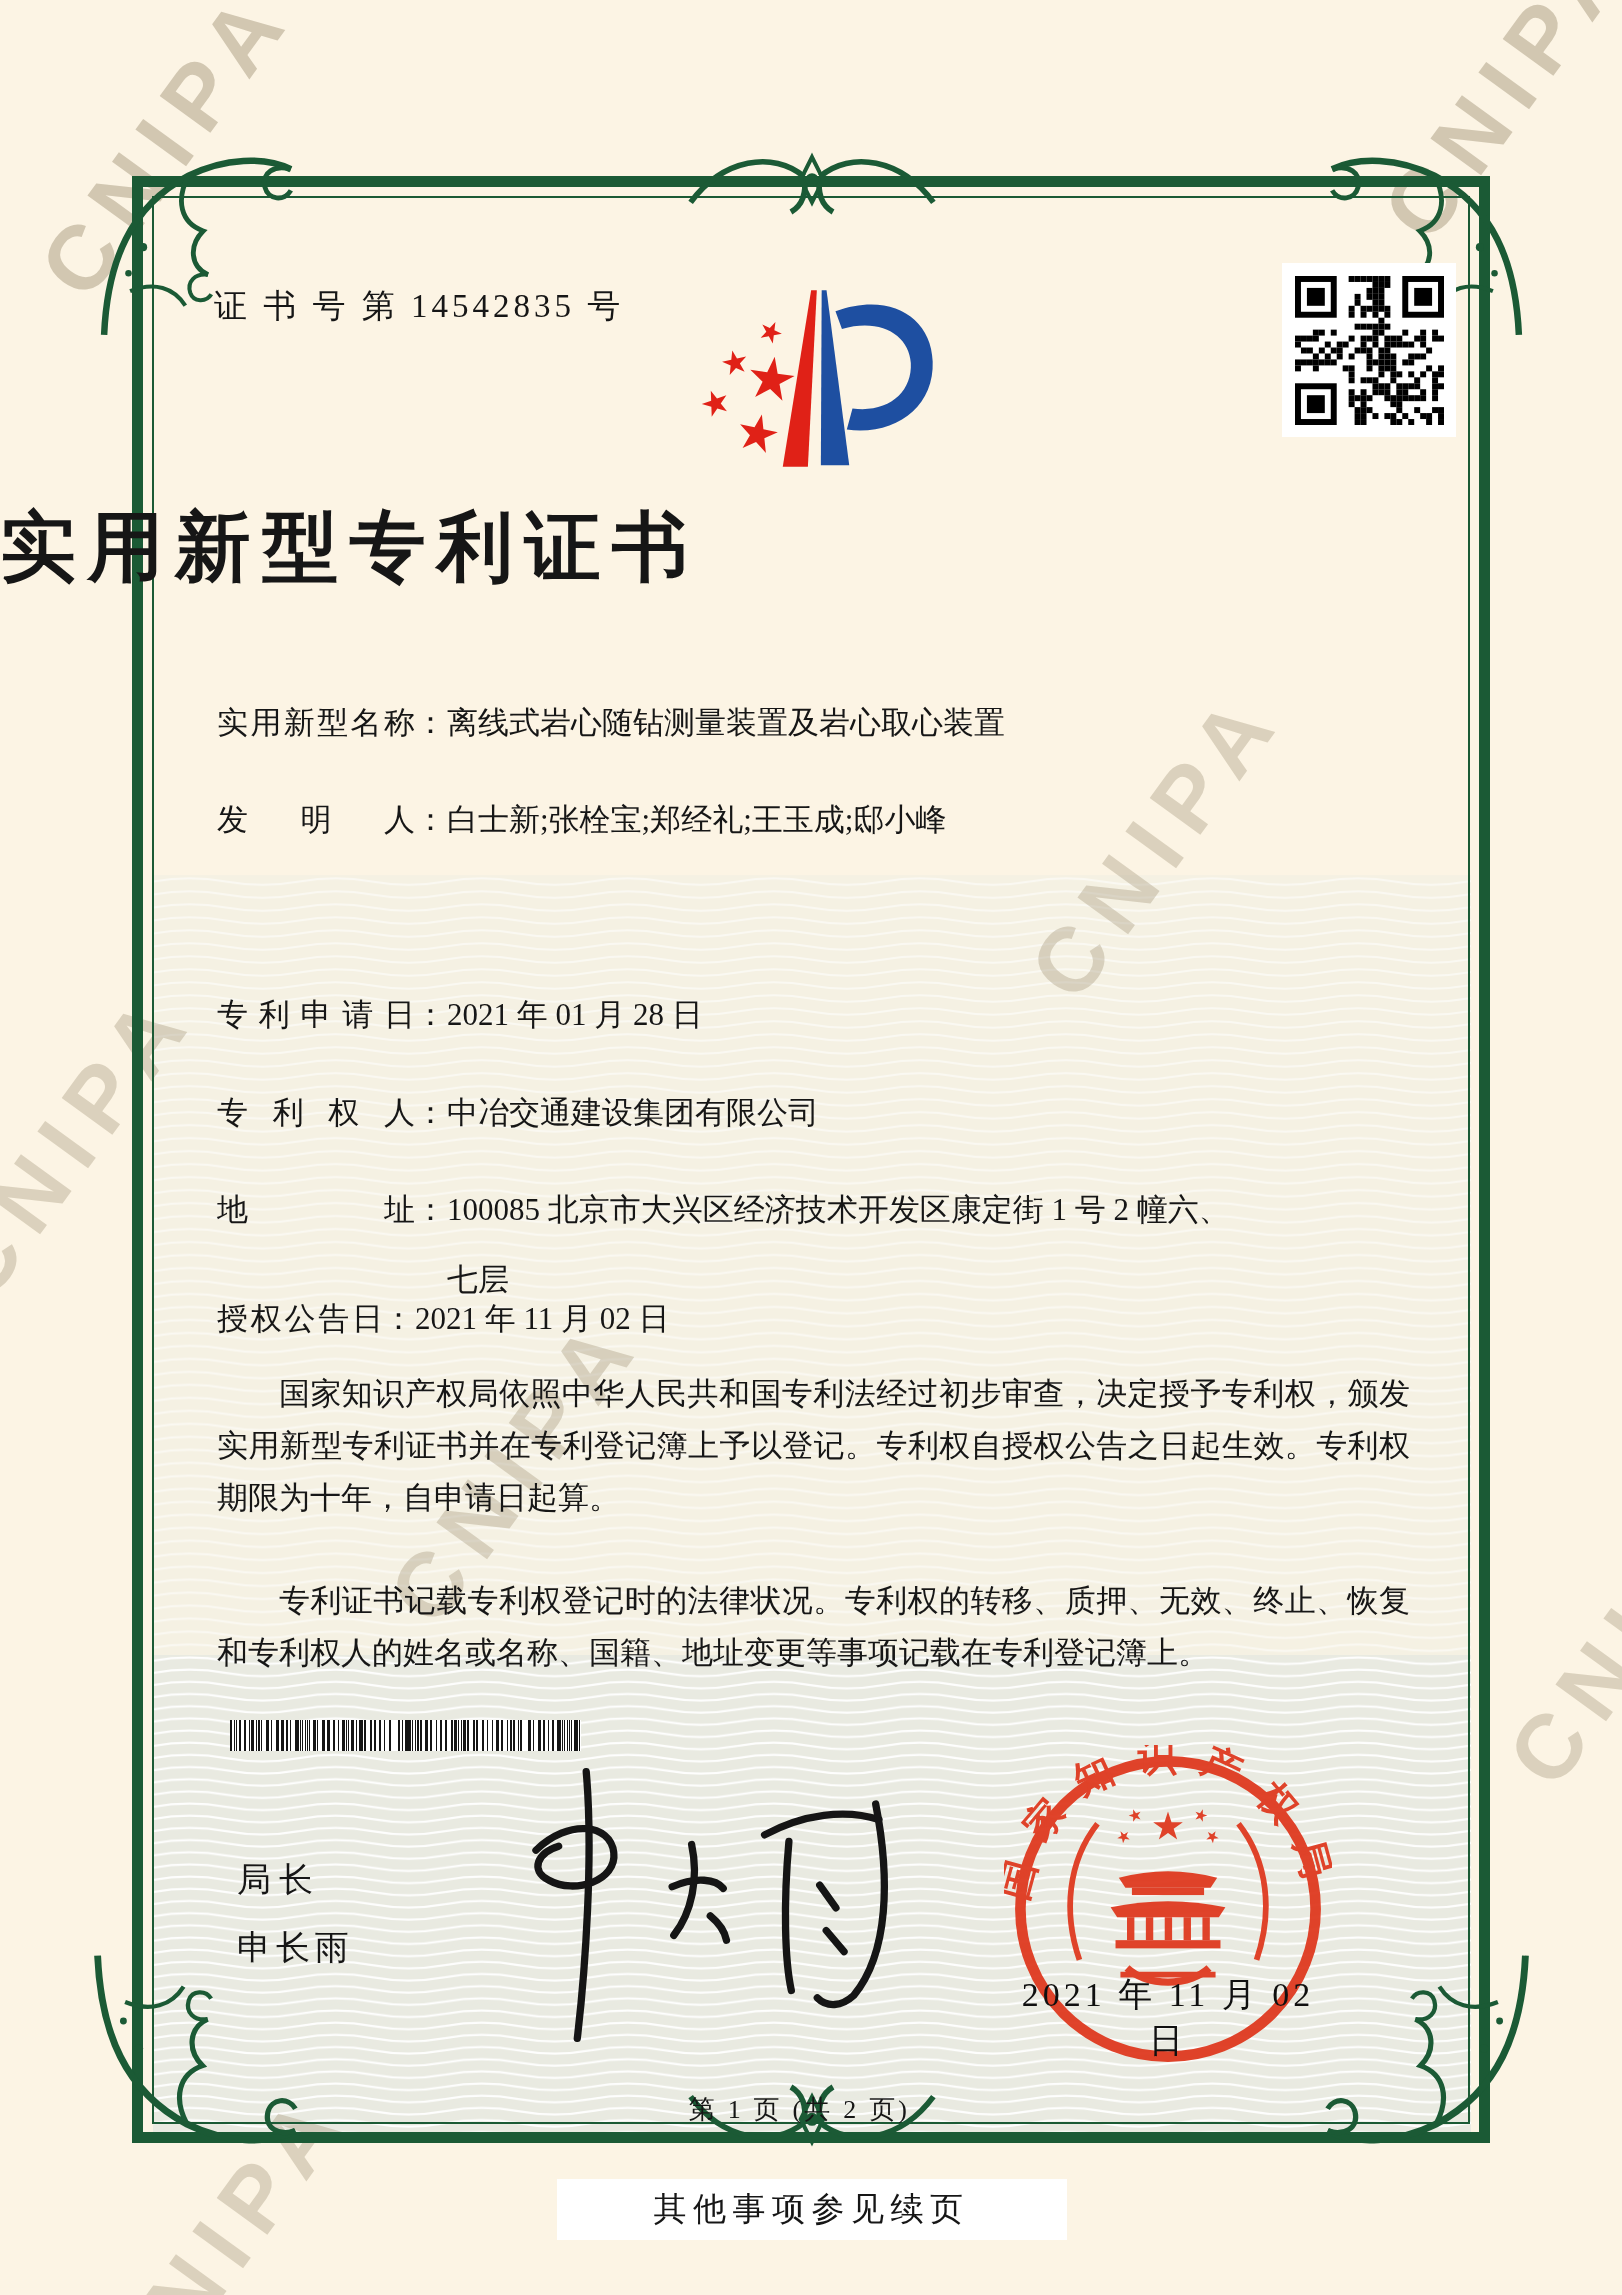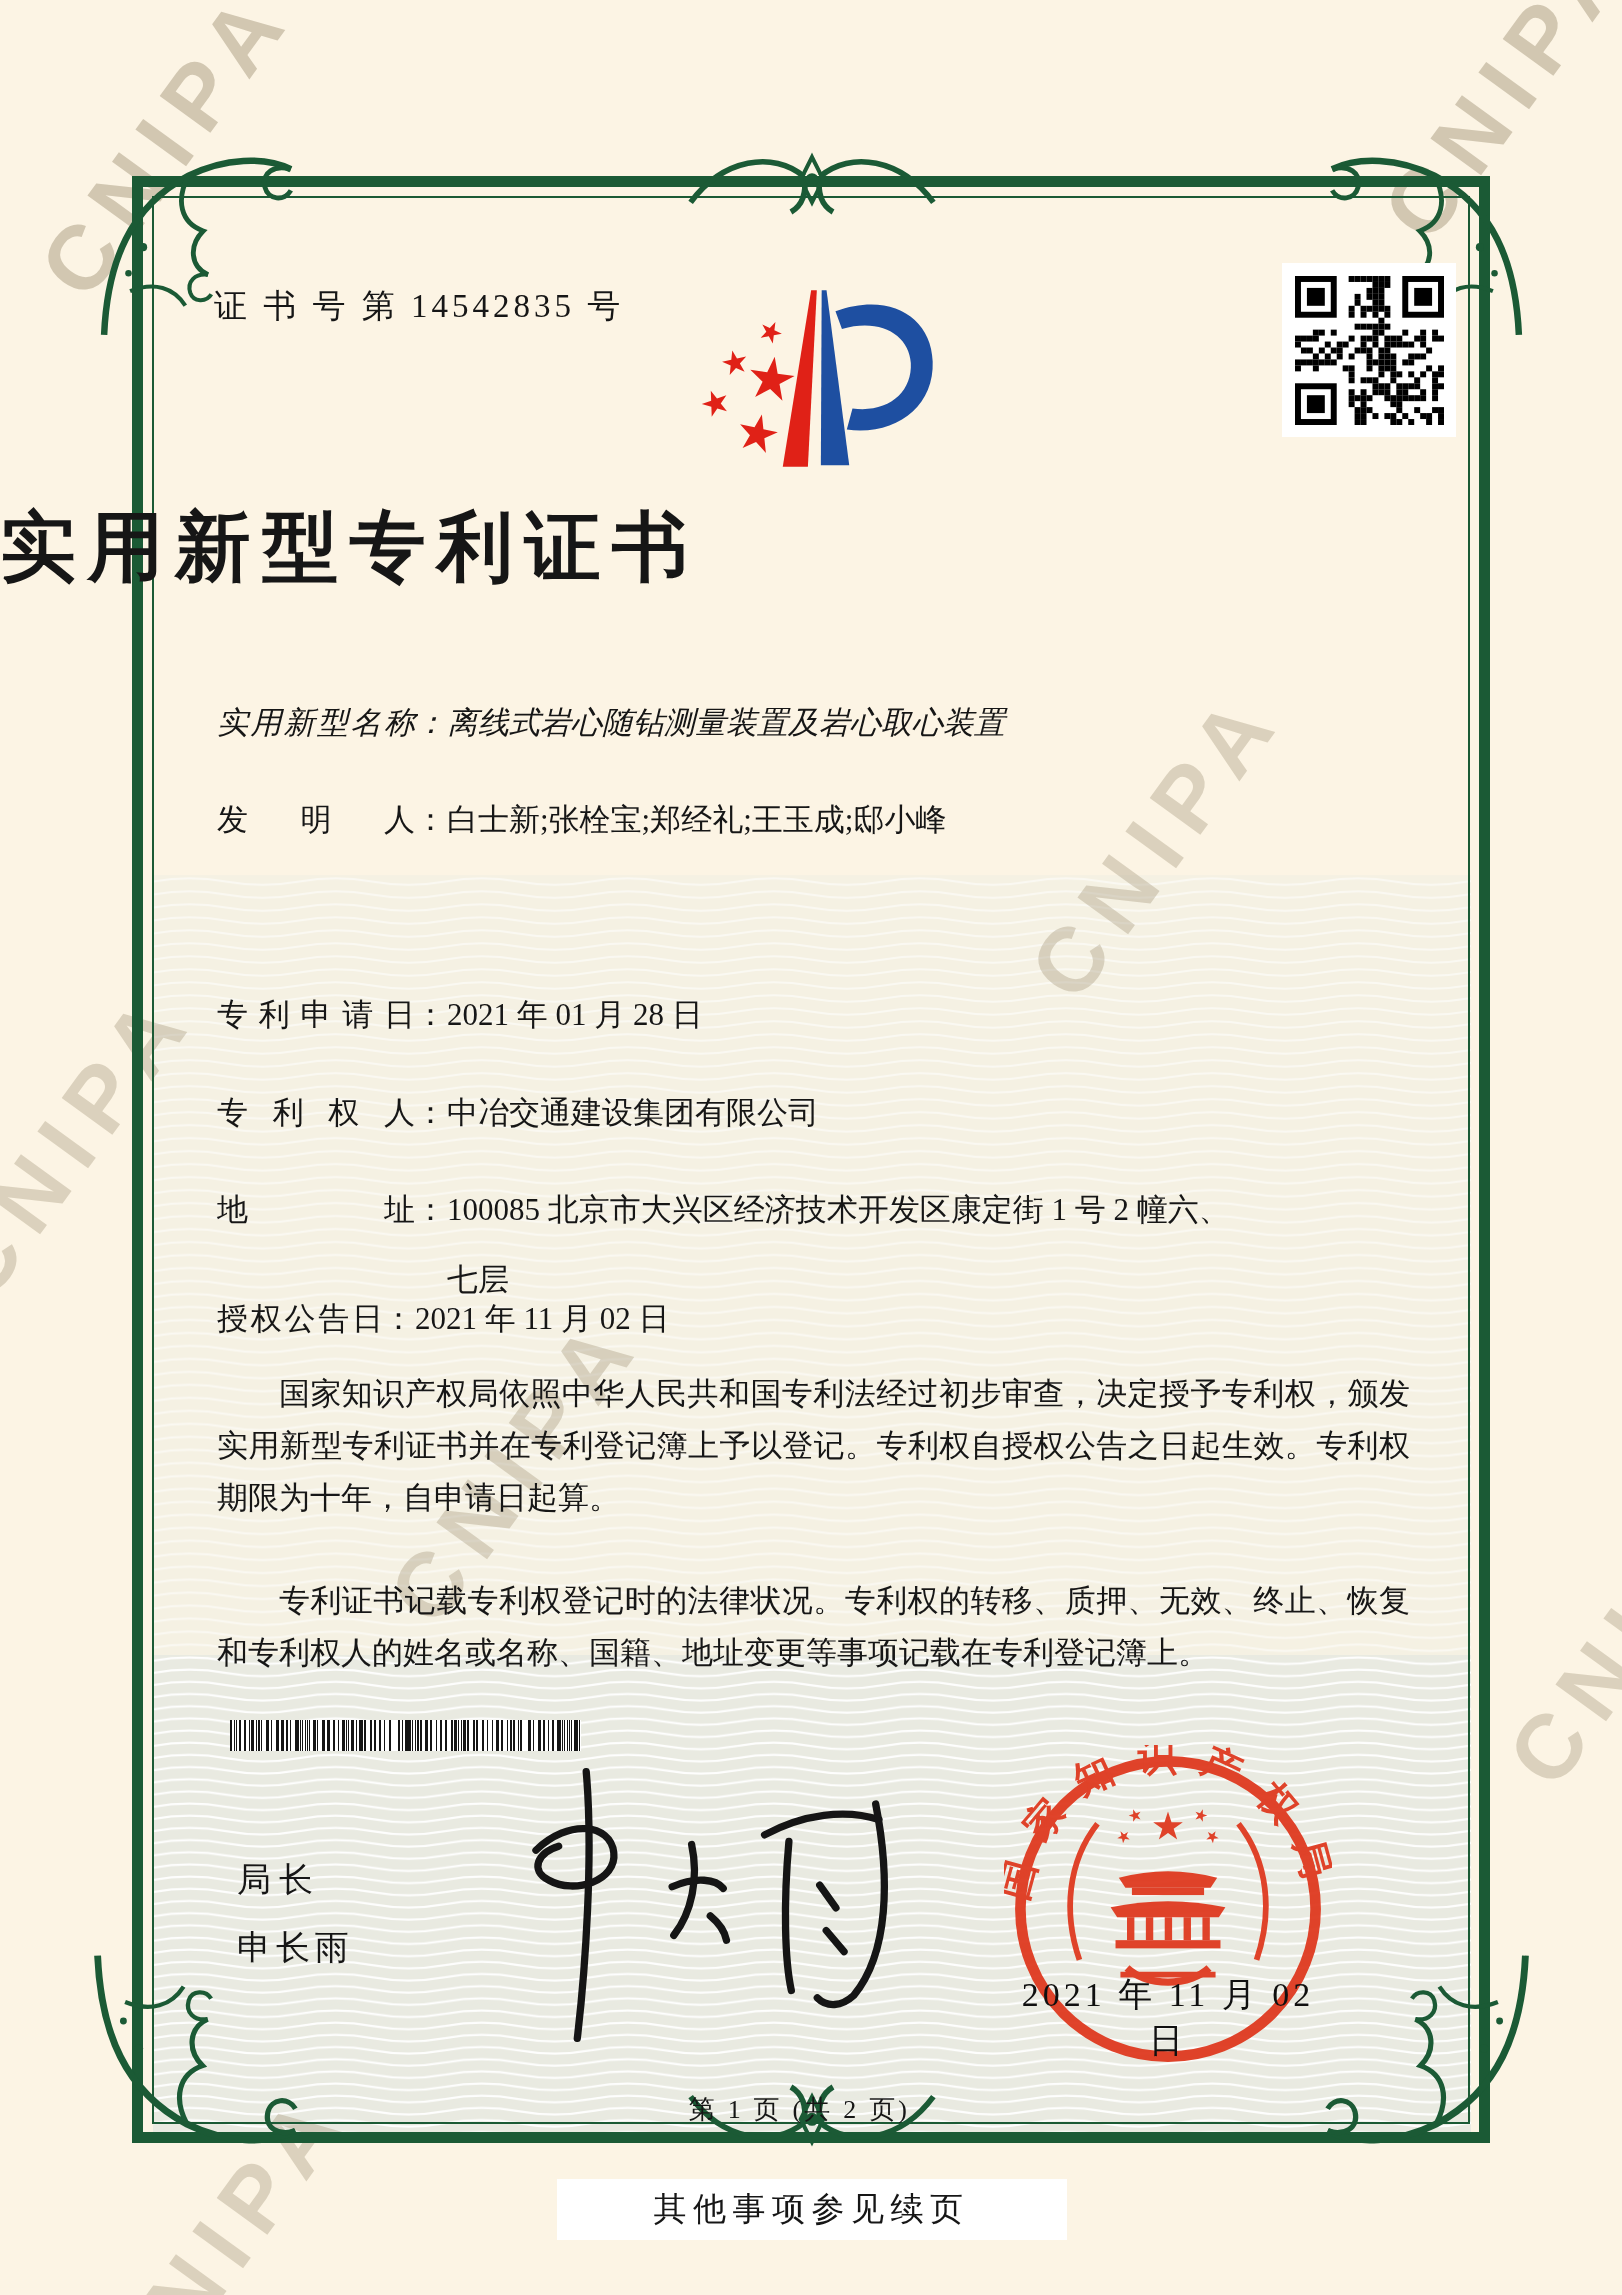--- a/index.html
+++ b/index.html
@@ -365,21 +365,21 @@
       <rect x="126" y="0" width="49" height="49" fill="#000"></rect>
       <rect x="133" y="7" width="35" height="35" fill="#fff"></rect>
       <rect x="140" y="14" width="21" height="21" fill="#000"></rect>
       <rect x="0" y="126" width="49" height="49" fill="#000"></rect>
       <rect x="7" y="133" width="35" height="35" fill="#fff"></rect>
       <rect x="14" y="140" width="21" height="21" fill="#000"></rect>
     </svg>
 
   <div class="title">实用新型专利证书</div>
 
-  <div class="frow" style="top:688px;font-style:italic;">
+  <div class="frow" style="top:688px;">
     <span class="flabel">实用新型名称</span><span class="fcolon">：</span><span class="fvalue">离线式岩心随钻测量装置及岩心取心装置</span>
   </div>
   <div class="frow" style="top:785px;">
     <span class="flabel">发明人</span><span class="fcolon">：</span><span class="fvalue">白士新;张栓宝;郑经礼;王玉成;邸小峰</span>
   </div>
   <div class="frow" style="top:980px;">
     <span class="flabel">专利申请日</span><span class="fcolon">：</span><span class="fvalue">2021 年 01 月 28 日</span>
   </div>
   <div class="frow" style="top:1078px;">
     <span class="flabel">专利权人</span><span class="fcolon">：</span><span class="fvalue">中冶交通建设集团有限公司</span>

